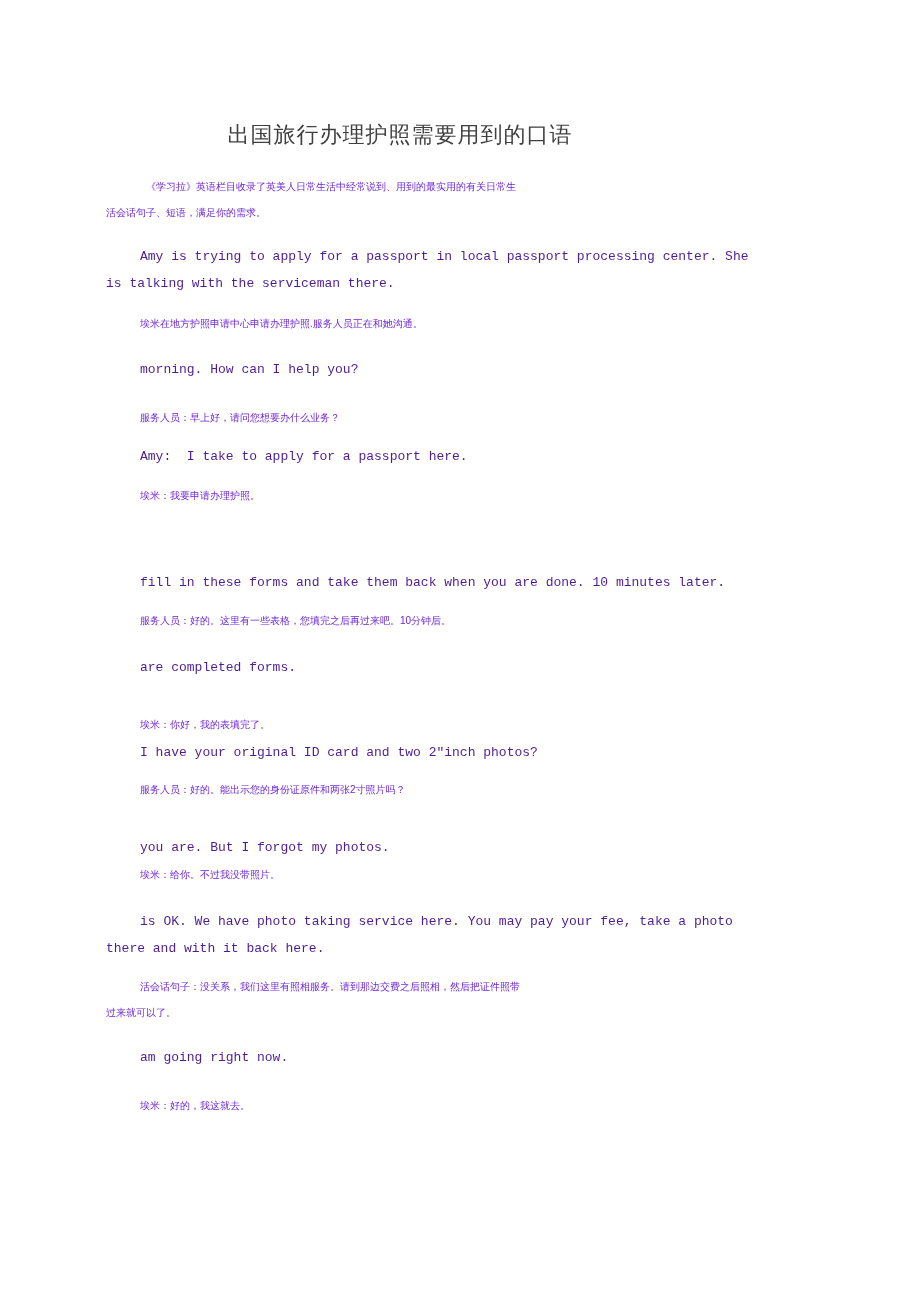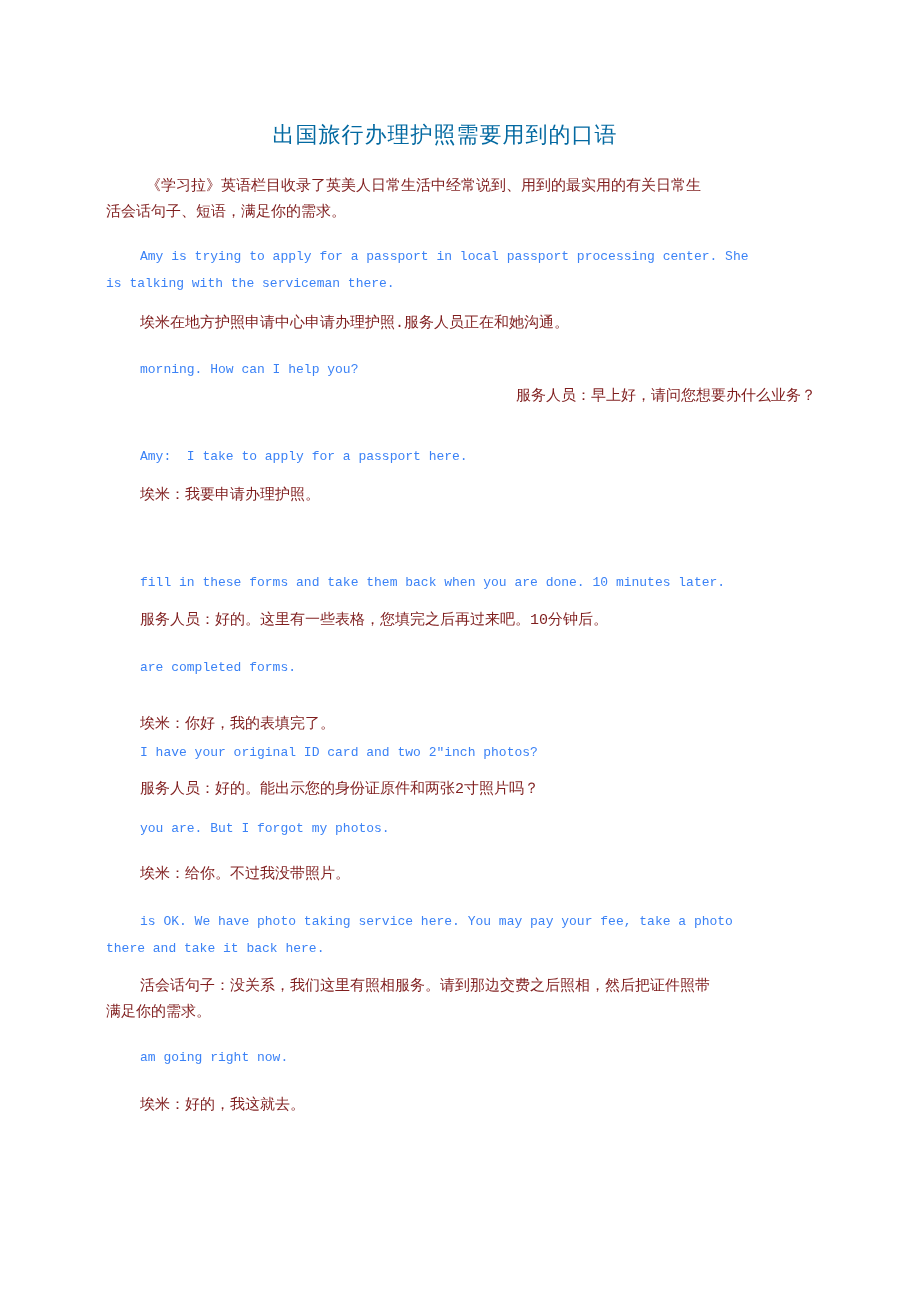--- a/index.html
+++ b/index.html
@@ -22,40 +22,39 @@
     }
     .title {
       position: absolute;
       left: 0;
       width: 800px;
       top: 120px;
       text-align: center;
       font-family: "DejaVu Serif", serif;
       font-size: 22px;
       letter-spacing: 1px;
-      color: #0369a1;
-      padding-left: 45px;
+      color: #404040;
     }
     .para {
       position: absolute;
       left: 106px;
       width: 710px;
       margin: 0;
     }
     .zh {
-      font-family: Liberation Mono, monospace;
-      font-size: 15px;
+      font-family: Liberation Sans, sans-serif;
+      font-size: 10px;
       line-height: 26px;
-      color: #7f1d1d;
+      color: #6d28d9;
     }
     .en {
       font-family: "Liberation Mono", monospace;
       font-size: 13px;
       line-height: 27px;
-      color: #3b82f6;
+      color: #4c1d95;
     }
     .line { display: block; white-space: pre; }
   </style>
 </head>
 <body>
 
 <div class="page">
 
   <div class="title">出国旅行办理护照需要用到的口语</div>
 
@@ -70,21 +69,21 @@
   </p>
 
   <p class="para zh" style="top:311px;">
     <span class="line" style="padding-left:34px;">埃米在地方护照申请中心申请办理护照.服务人员正在和她沟通。</span>
   </p>
 
   <p class="para en" style="top:356px;">
     <span class="line" style="padding-left:34px;">morning. How can I help you?</span>
   </p>
 
-  <p class="para zh" style="top:384px;text-align:right;">
+  <p class="para zh" style="top:405px;">
     <span class="line" style="padding-left:34px;">服务人员：早上好，请问您想要办什么业务？</span>
   </p>
 
   <p class="para en" style="top:443px;">
     <span class="line" style="padding-left:34px;">Amy:  I take to apply for a passport here.</span>
   </p>
 
   <p class="para zh" style="top:483px;">
     <span class="line" style="padding-left:34px;">埃米：我要申请办理护照。</span>
   </p>
@@ -106,36 +105,36 @@
   </p>
 
   <p class="para en" style="top:739px;">
     <span class="line" style="padding-left:34px;">I have your original ID card and two 2"inch photos?</span>
   </p>
 
   <p class="para zh" style="top:777px;">
     <span class="line" style="padding-left:34px;">服务人员：好的。能出示您的身份证原件和两张2寸照片吗？</span>
   </p>
 
-  <p class="para en" style="top:815px;">
+  <p class="para en" style="top:834px;">
     <span class="line" style="padding-left:34px;">you are. But I forgot my photos.</span>
   </p>
 
   <p class="para zh" style="top:862px;">
     <span class="line" style="padding-left:34px;">埃米：给你。不过我没带照片。</span>
   </p>
 
   <p class="para en" style="top:908px;">
     <span class="line" style="padding-left:34px;">is OK. We have photo taking service here. You may pay your fee, take a photo</span>
-    <span class="line">there and take it back here.</span>
+    <span class="line">there and with it back here.</span>
   </p>
 
   <p class="para zh" style="top:974px;">
     <span class="line" style="padding-left:34px;">活会话句子：没关系，我们这里有照相服务。请到那边交费之后照相，然后把证件照带</span>
-    <span class="line">满足你的需求。</span>
+    <span class="line">过来就可以了。</span>
   </p>
 
   <p class="para en" style="top:1044px;">
     <span class="line" style="padding-left:34px;">am going right now.</span>
   </p>
 
   <p class="para zh" style="top:1093px;">
     <span class="line" style="padding-left:34px;">埃米：好的，我这就去。</span>
   </p>
 

